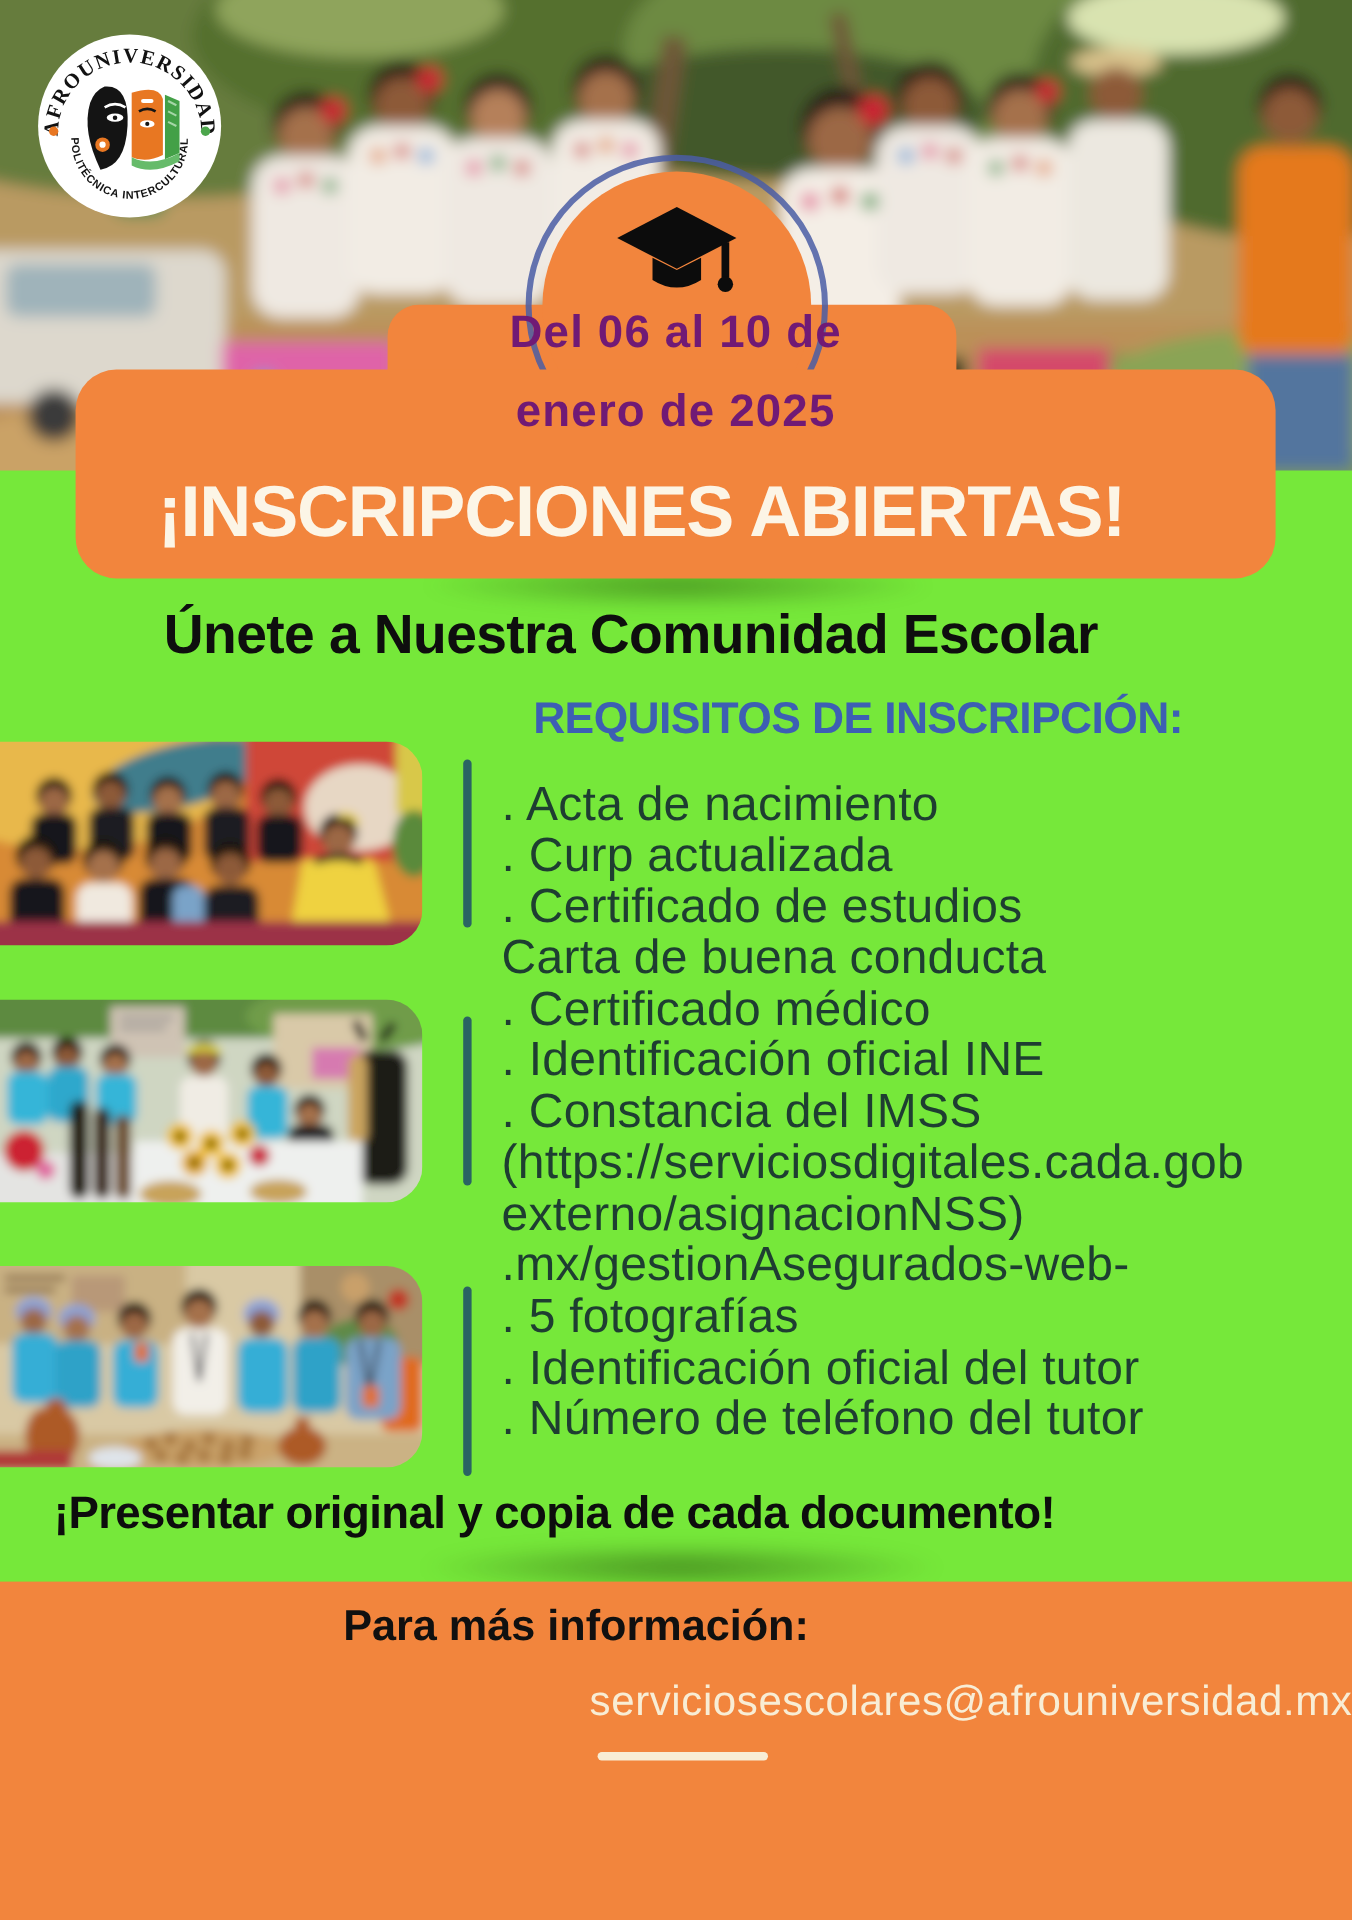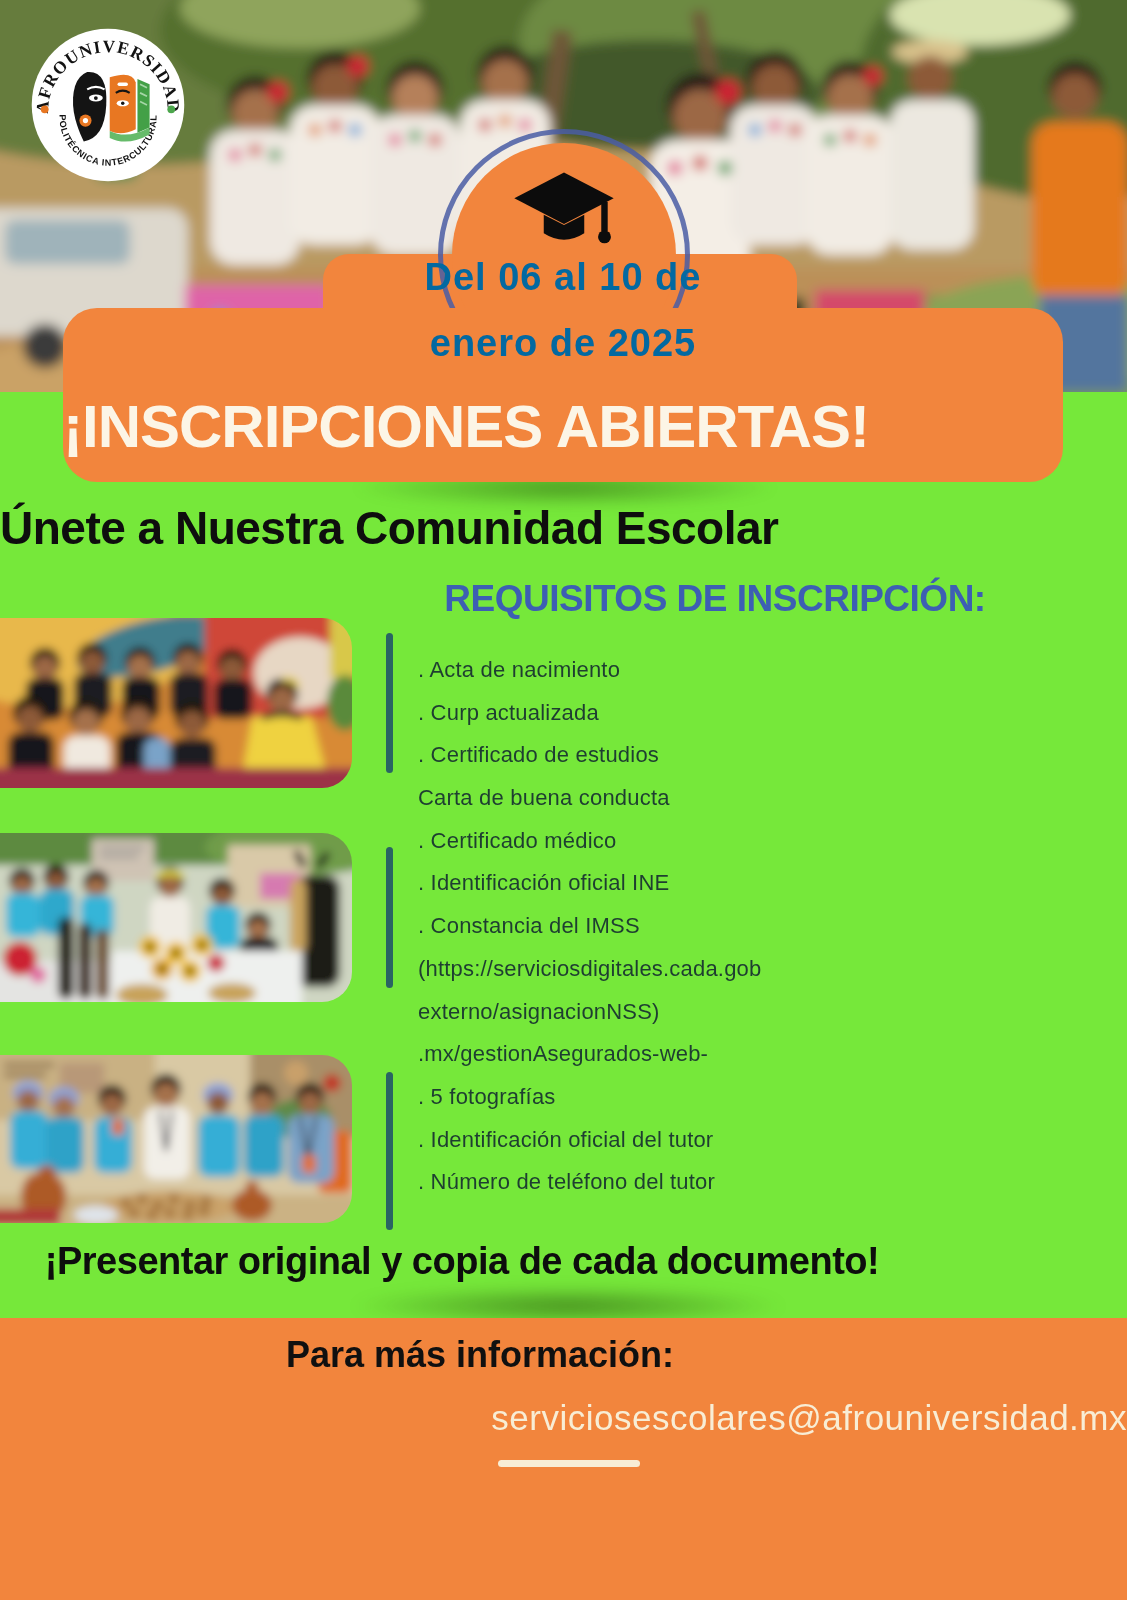--- a/index.html
+++ b/index.html
@@ -22,33 +22,33 @@
   .arch-circle{left:452px;top:143px;width:224px;height:224px;border-radius:50%;
     background:#F2853D;z-index:4;}
   .cap{left:50%;top:24px;transform:translateX(-50%);width:114px;height:92px;}
   .banner-narrow{left:323px;top:254px;width:474px;height:110px;background:#F2853D;
     border-radius:26px 26px 0 0;z-index:2;}
   .banner-shadow{left:350px;top:468px;width:430px;height:40px;border-radius:50%;
     background:radial-gradient(ellipse at center,rgba(28,66,8,.45),rgba(28,66,8,0) 70%);
     filter:blur(6px);z-index:1;}
   .banner-wide{left:63px;top:308px;width:1000px;height:174px;background:#F2853D;
     border-radius:34px;z-index:5;}
-  .date-line{left:63px;width:1000px;text-align:center;color:#0369a1;
+  .date-line{left:63px;width:1000px;text-align:center;color:#701a75;
     font-size:38px;font-weight:600;letter-spacing:1px;z-index:7;}
   .date1{top:256px;}
   .date2{top:322px;}
-  .headline{left:63px;top:392px;width:943px;text-align:left;color:#FCF5E6;
+  .headline{left:63px;top:392px;width:943px;text-align:center;color:#FCF5E6;
     font-size:60px;font-weight:800;letter-spacing:-1px;z-index:7;white-space:nowrap;}
   
-  .subtitle{left:0;top:501px;width:915px;text-align:left;color:#0e0e0e;
+  .subtitle{left:0;top:501px;width:915px;text-align:right;color:#0e0e0e;
     font-size:46px;font-weight:800;letter-spacing:-0.5px;z-index:2;}
   .req-title{left:425px;top:578px;width:580px;text-align:center;color:#3D5FB3;
     font-size:37px;font-weight:800;letter-spacing:-0.5px;z-index:2;}
   .req-list{left:418px;top:649px;width:680px;z-index:2;}
-  .req-line{height:42.7px;line-height:42.7px;font-size:22px;font-weight:500;
+  .req-line{height:42.7px;line-height:42.7px;font-size:40px;font-weight:500;
     color:#1E3E31;letter-spacing:0.2px;white-space:nowrap;}
   .tealbar{left:386px;width:7px;background:#2A6463;border-radius:4px;z-index:2;}
   .tb-a{top:633px;height:140px;}
   .tb-b{top:847px;height:141px;}
   .tb-c{top:1072px;height:158px;}
   .note{left:0;top:1240px;width:924px;text-align:center;color:#0d0d0d;
     font-size:38px;font-weight:800;letter-spacing:-0.5px;z-index:2;white-space:nowrap;}
   
   .sidephoto{left:0;width:352px;border-radius:0 30px 30px 0;overflow:hidden;z-index:2;}
   .ph1{top:618px;height:170px;}

